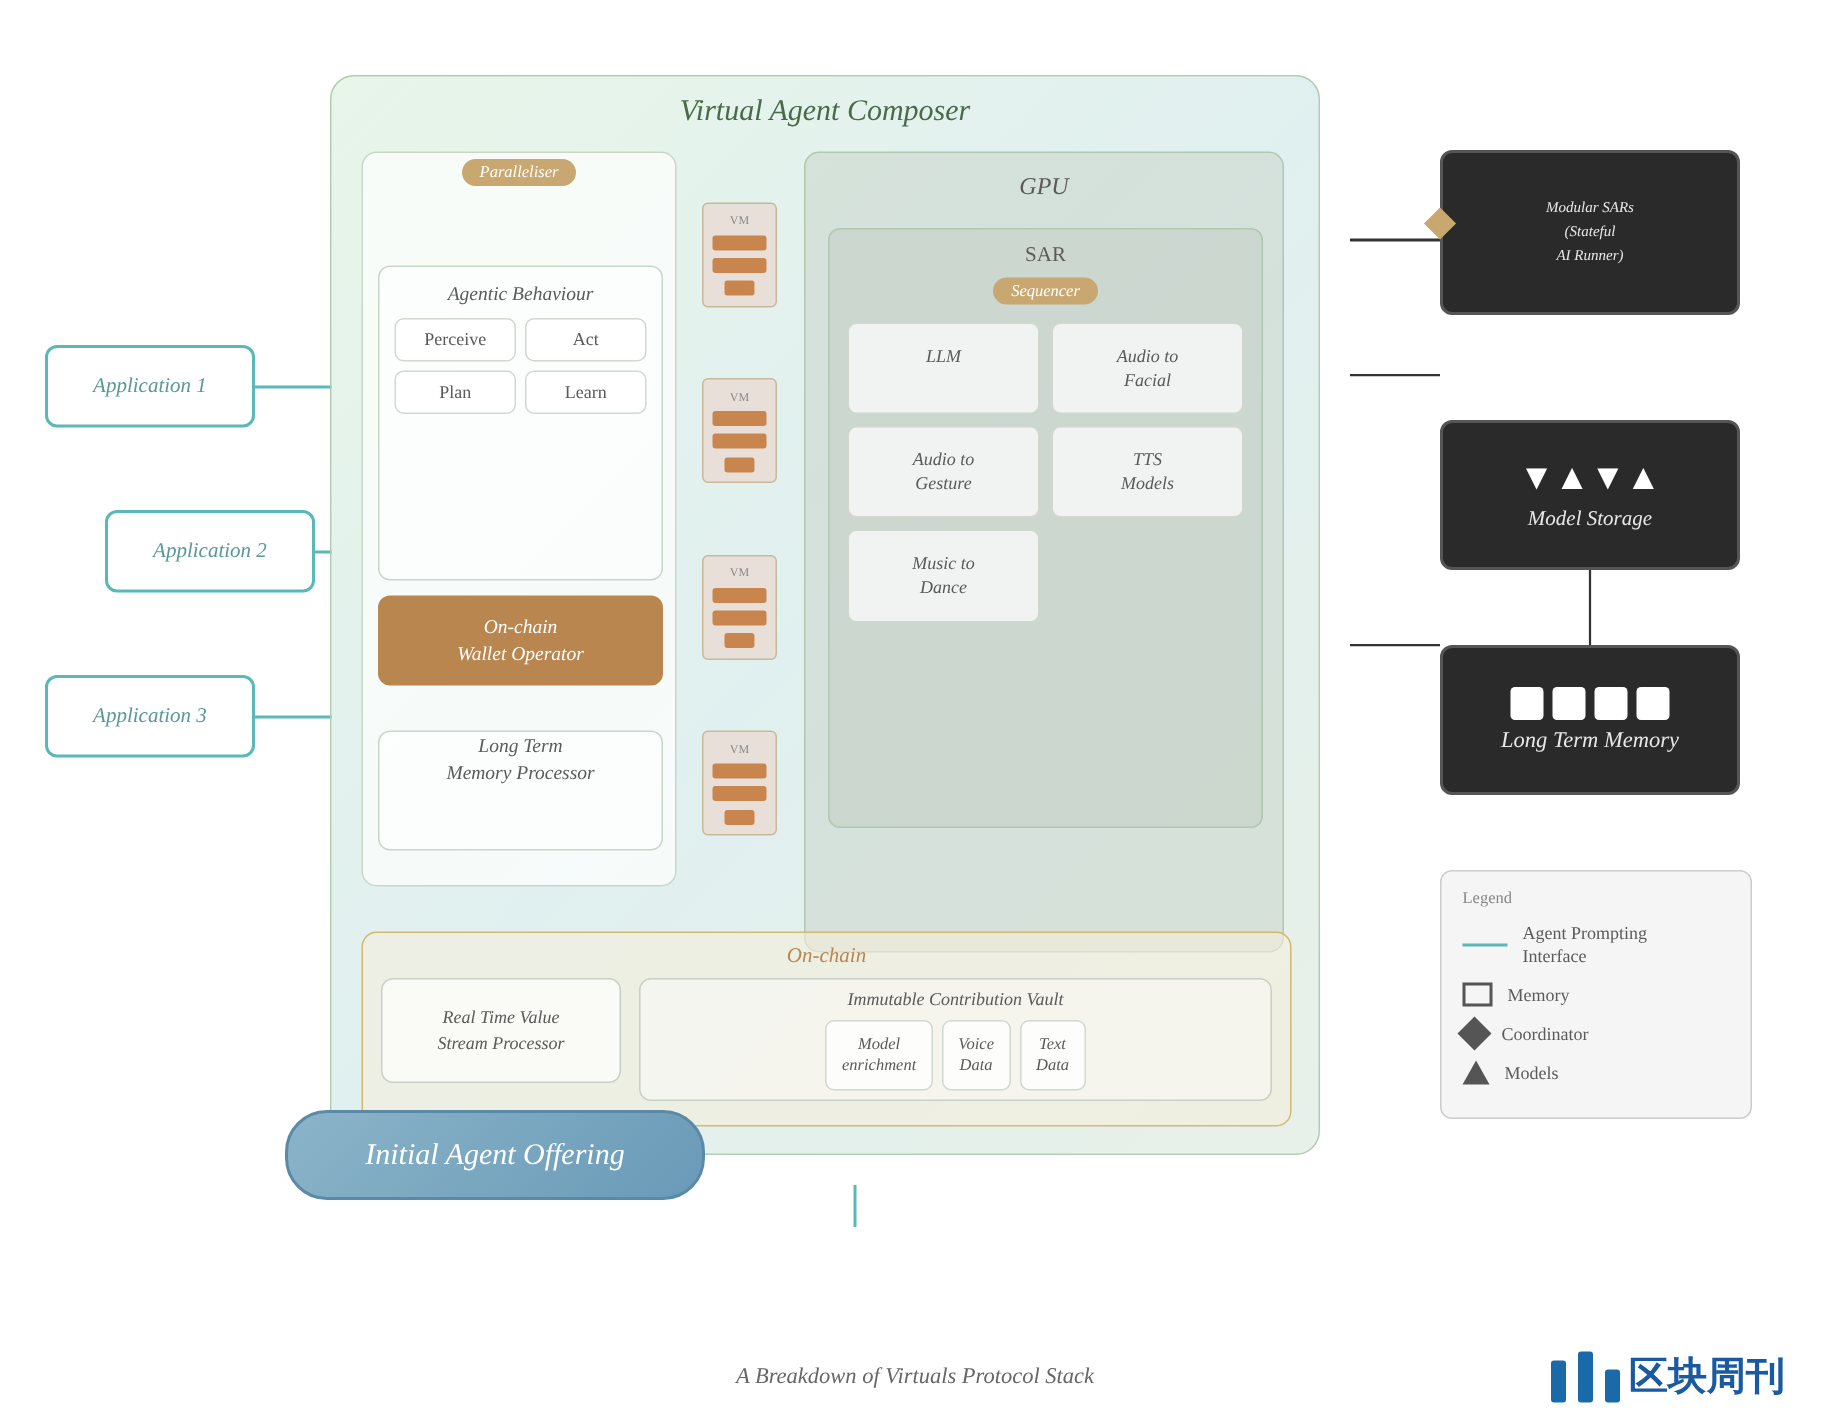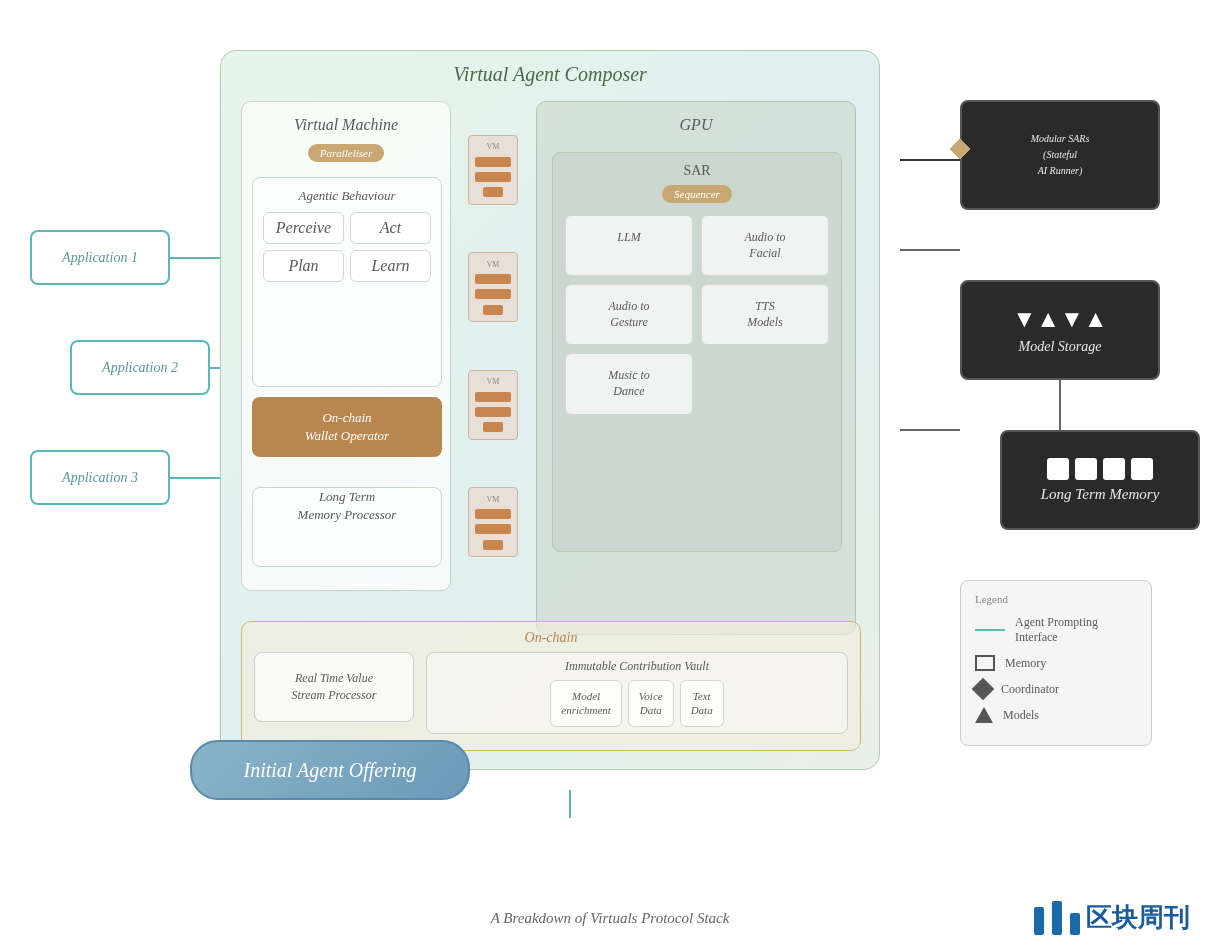--- a/index.html
+++ b/index.html
@@ -89,24 +89,23 @@
       grid-template-columns: 1fr 1fr;
       gap: 6px;
       padding: 0 10px;
     }
 
     .agentic-cell {
       background: rgba(255,255,255,0.8);
       border: 1px solid #d0d8d0;
       border-radius: 6px;
       text-align: center;
-      font-size: 16px;
+      font-size: 12px;
       color: #5a5a5a;
       padding: 6px 4px;
-      font-style: italic;
     }
 
     
     .wallet-box {
       position: absolute;
       top: 295px;
       left: 10px;
       width: 190px;
       background: #b8864e;
       border-radius: 8px;
@@ -425,42 +424,41 @@
       background: #2a2a2a;
       border: 2px solid #555;
       border-radius: 8px;
       display: flex;
       flex-direction: column;
       align-items: center;
       justify-content: center;
       color: #e8e8e8;
       font-size: 15px;
       font-style: italic;
-      margin-left: 40px;
     }
 
     .memory-squares {
       display: flex;
       gap: 6px;
       margin-bottom: 6px;
     }
 
     .mem-sq {
       width: 22px;
       height: 22px;
       background: #fff;
       border-radius: 3px;
     }
 
     
     .legend-box {
       position: absolute;
       top: 580px;
       left: 960px;
-      width: 192px;
+      width: 208px;
       background: #f5f5f5;
       border: 1px solid #ccc;
       border-radius: 8px;
       padding: 12px 14px;
       font-size: 12px;
       color: #5a5a5a;
     }
 
     .legend-title {
       font-size: 11px;
@@ -568,21 +566,20 @@
   <span>Application 2</span>
 </div>
 <div class="app-box app3">
   <span>Application 3</span>
 </div>
 
 <div class="vac-box">
   <div class="vac-title">Virtual Agent Composer</div>
 
   <div class="vm-box">
-    <div class="vm-title">Virtual Machine</div>
     <span class="paralleliser-badge">Paralleliser</span>
 
     <div class="agentic-box">
       <div class="agentic-title">Agentic Behaviour</div>
       <div class="agentic-grid">
         <div class="agentic-cell">Perceive</div>
         <div class="agentic-cell">Act</div>
         <div class="agentic-cell">Plan</div>
         <div class="agentic-cell">Learn</div>
       </div>

